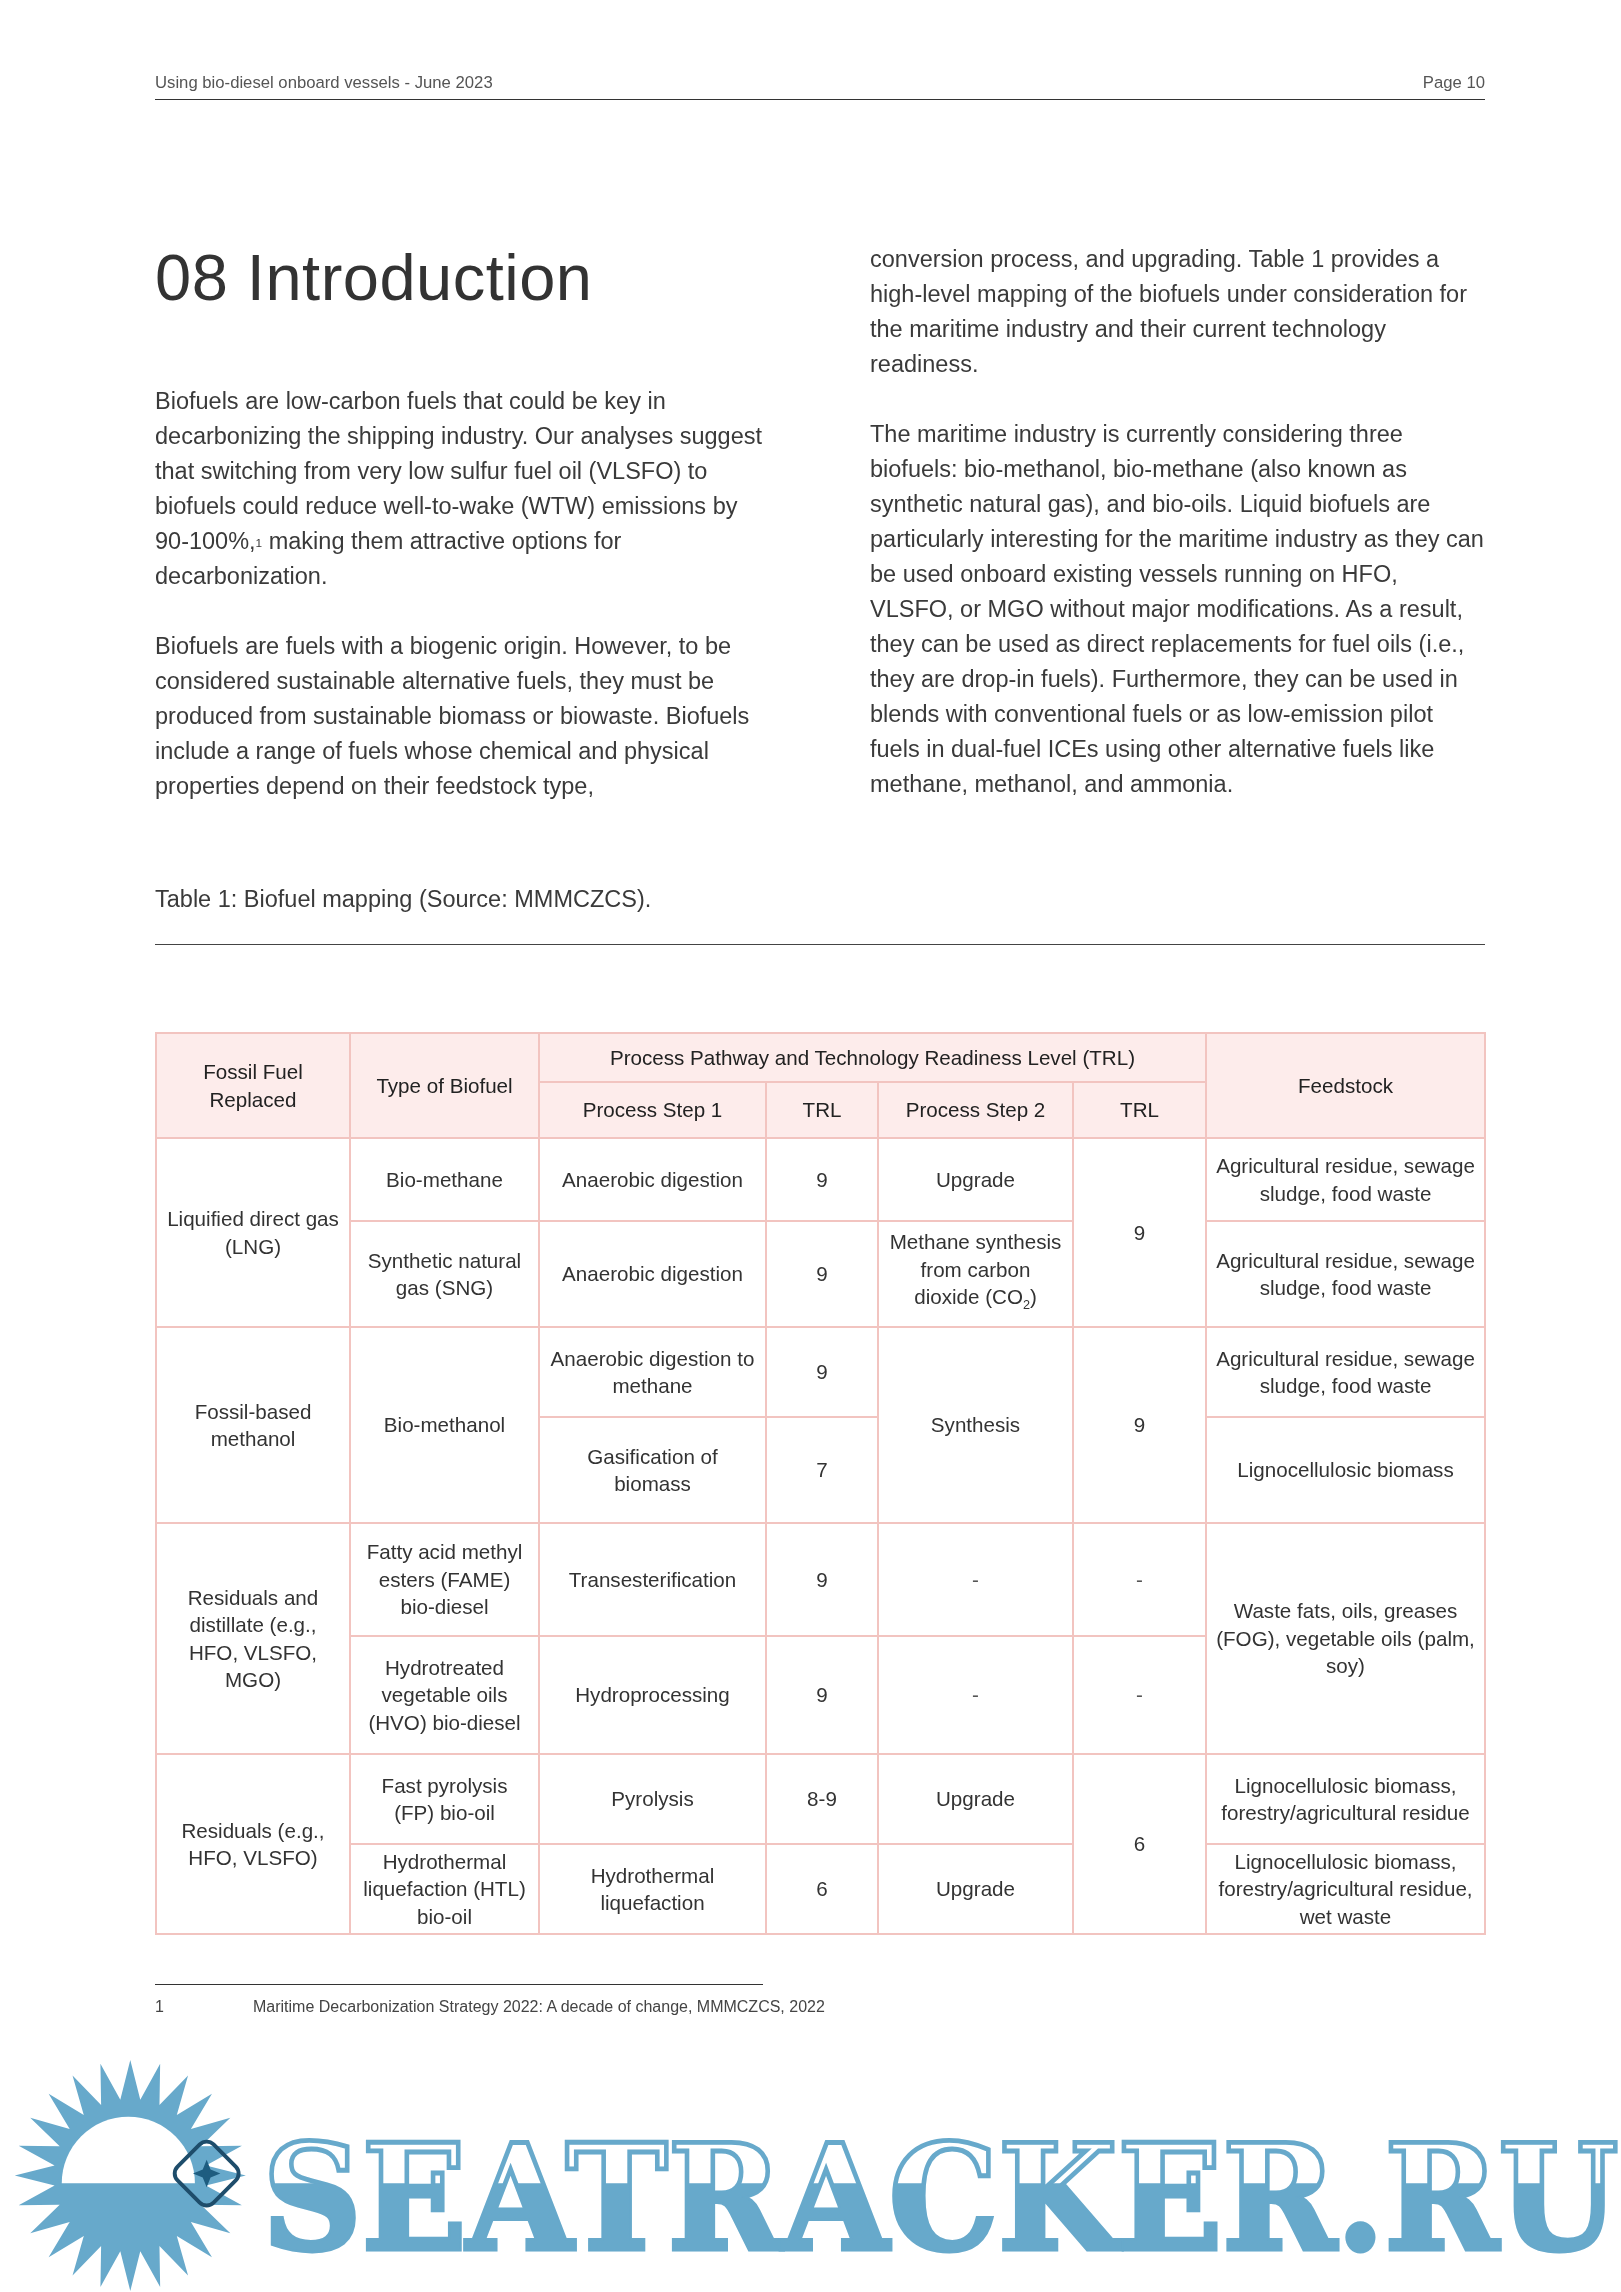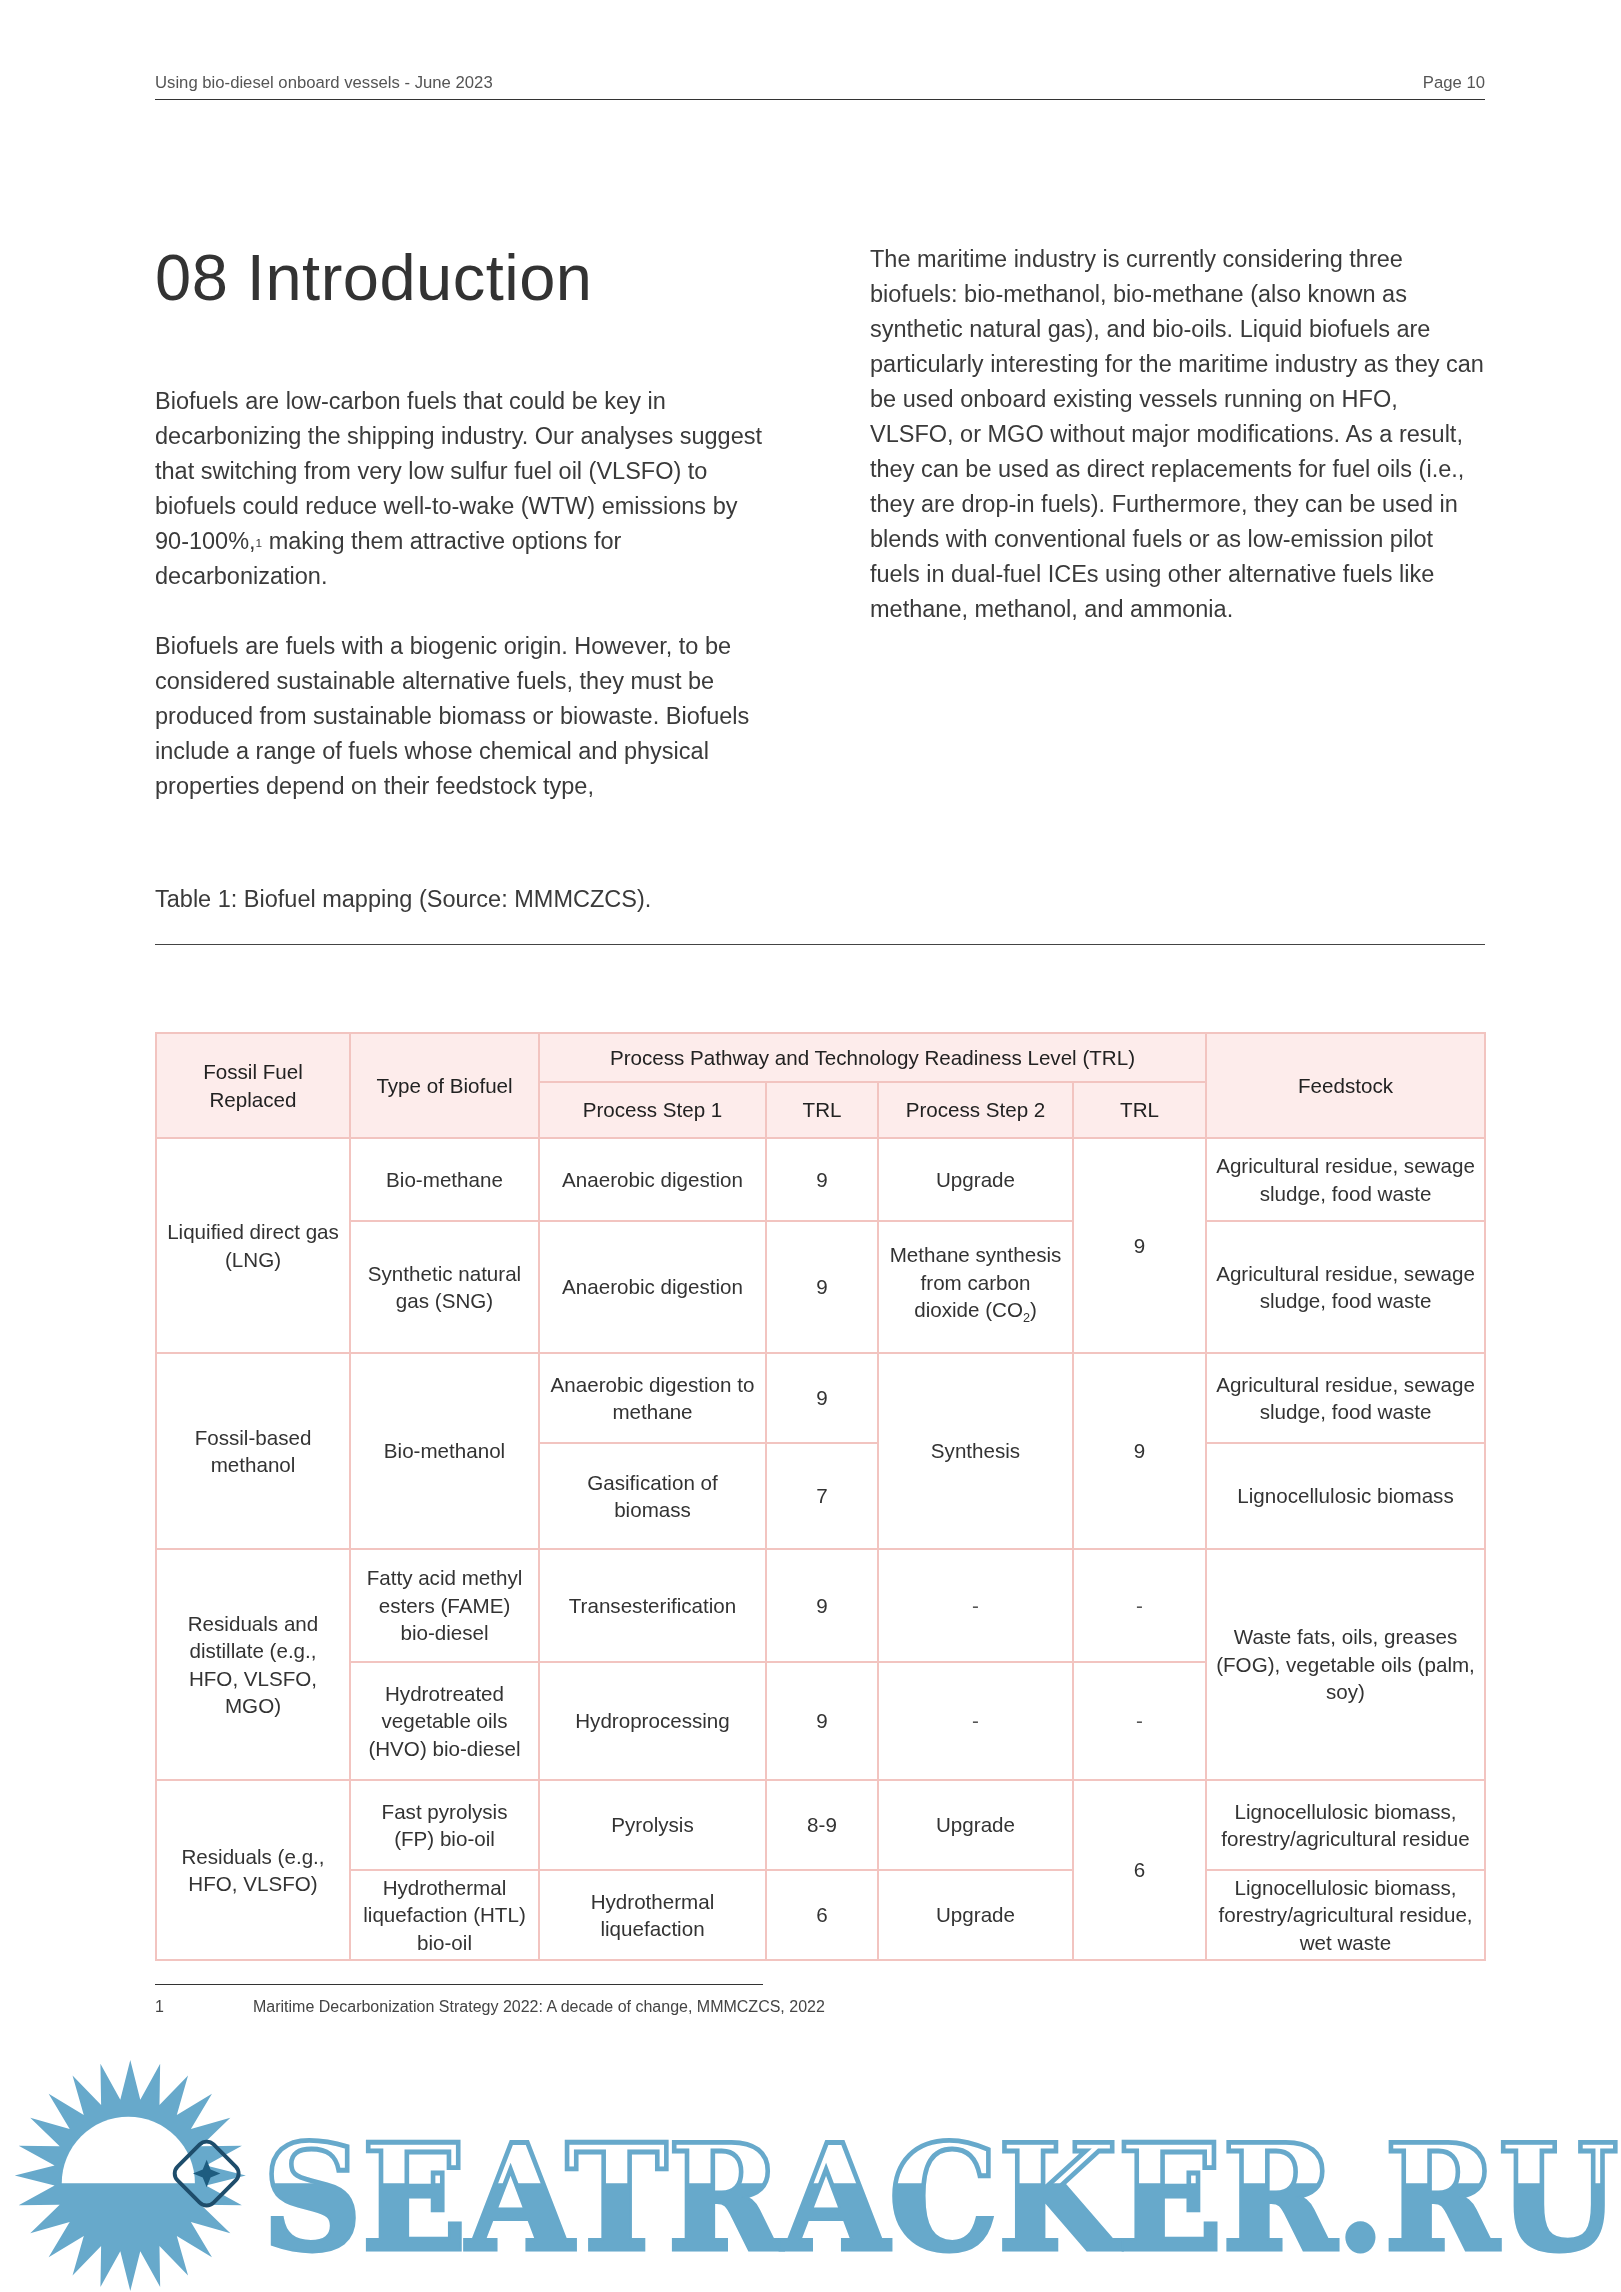--- a/index.html
+++ b/index.html
@@ -42,20 +42,21 @@
 <div class="abs header-rule"></div>
 
 <div class="abs title">08 Introduction</div>
 
 <div class="abs col col-left">
   <p><span>Biofuels are low-carbon fuels that could be key in decarbonizing the shipping industry. Our analyses suggest that switching from very low sulfur fuel oil (VLSFO) to biofuels could reduce well-to-wake (WTW) emissions by 90-100%,</span><sup>1</sup> <span>making them attractive options for decarbonization.</span></p>
   <p>Biofuels are fuels with a biogenic origin. However, to be considered sustainable alternative fuels, they must be produced from sustainable biomass or biowaste. Biofuels include a range of fuels whose chemical and physical properties depend on their feedstock type,</p>
 </div>
 
 <div class="abs col col-right">
+  <p>conversion process, and upgrading. Table 1 provides a high-level mapping of the biofuels under consideration for the maritime industry and their current technology readiness.</p>
   <p>The maritime industry is currently considering three biofuels: bio-methanol, bio-methane (also known as synthetic natural gas), and bio-oils. Liquid biofuels are particularly interesting for the maritime industry as they can be used onboard existing vessels running on HFO, VLSFO, or MGO without major modifications. As a result, they can be used as direct replacements for fuel oils (i.e., they are drop-in fuels). Furthermore, they can be used in blends with conventional fuels or as low-emission pilot fuels in dual-fuel ICEs using other alternative fuels like methane, methanol, and ammonia.</p>
 </div>
 
 <div class="abs caption">Table 1: Biofuel mapping (Source: MMMCZCS).</div>
 <div class="abs caption-rule"></div>
 
 <table class="biofuel">
   <colgroup>
     <col style="width:194px">
       <col style="width:189px">
@@ -83,21 +84,21 @@
 
     <tr style="height:83px">
       <td rowspan="2">Liquified direct gas (LNG)</td>
       <td>Bio-methane</td>
       <td>Anaerobic digestion</td>
       <td>9</td>
       <td>Upgrade</td>
       <td rowspan="2">9</td>
       <td>Agricultural residue, sewage sludge, food waste</td>
     </tr>
-    <tr style="height:132px">
+    <tr style="height:106px">
       <td>Synthetic natural gas (SNG)</td>
       <td>Anaerobic digestion</td>
       <td>9</td>
       <td><span>Methane synthesis from carbon dioxide (CO</span><sub>2</sub><span>)</span></td>
       <td>Agricultural residue, sewage sludge, food waste</td>
     </tr>
 
     <tr style="height:90px">
       <td rowspan="2">Fossil-based methanol</td>
       <td rowspan="2">Bio-methanol</td>

